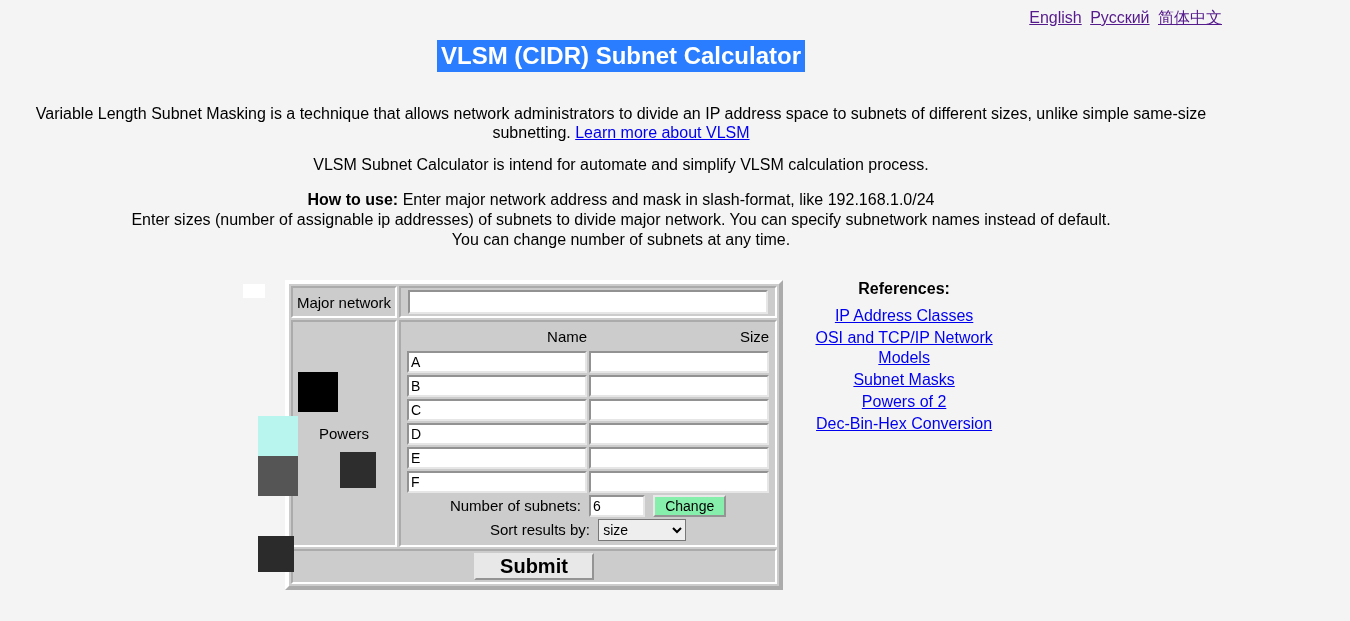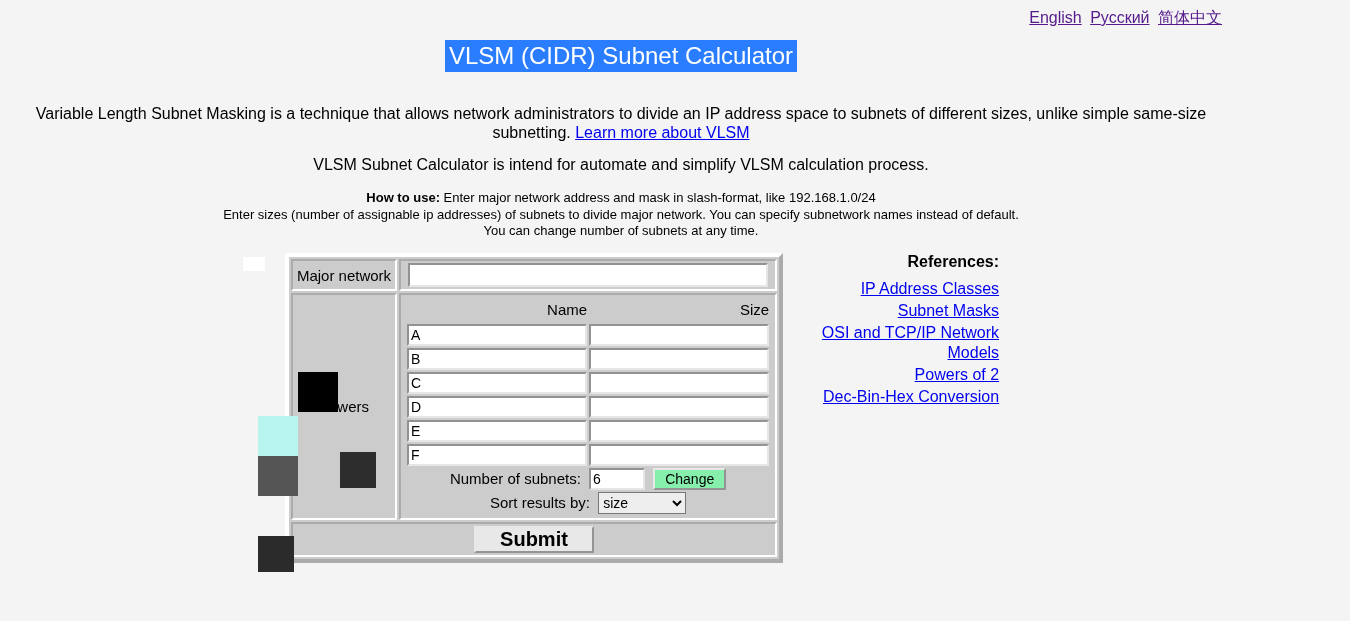--- a/index.html
+++ b/index.html
@@ -1,24 +1,24 @@
 <!DOCTYPE html>
 <html><head>
 <meta charset="utf-8">
 <style>
 html,body{margin:0;padding:0;background:#f4f4f4;font-family:Arial,Helvetica,sans-serif;font-size:16px;color:#000}
 .page{width:1242px;min-height:621px;position:relative}
 .langs{position:absolute;top:8px;right:18px;font-size:16px}
 .langs a{color:#551a8b;text-decoration:underline;margin:0 2px}
 .content{padding-top:40px;text-align:center}
-h1{display:inline-block;background:#2a7dff;color:#fff;font-size:24px;font-weight:normal;margin:0 0 18px 0;padding:2px 4px}
+h1{display:inline-block;background:#2a7dff;color:#fff;font-size:24px;font-weight:bold;margin:0 0 18px 0;padding:2px 4px}
 p.desc{margin:14px 20px;font-size:16px;line-height:1.2}
 p.desc a{color:#0000ee;text-decoration:underline}
 p.sub{margin:14px 20px 16px;font-size:16px}
-.howto{font-size:13px;line-height:1.25;margin:6px auto 14px}
+.howto{font-size:16px;line-height:1.25;margin:6px auto 30px}
 .howto b{font-weight:bold}
 .mainrow{display:flex;justify-content:center;align-items:flex-start;gap:20px;margin-top:4px}
 .whitebox{width:22px;height:14px;background:#fff;margin-top:4px}
 
 table.outer{border:4px outset #fff;background:#ccc;border-collapse:separate;border-spacing:2px}
 table.outer > tbody > tr > td{border:2px inset #fff;background:#ccc;padding:2px 4px;font-size:15px;vertical-align:middle}
 table.outer td.lbl{text-align:center;font-size:15px}
 .netinput{width:352px;height:18px;border:2px inset #e6e6e6;background:#fff;font-size:14px}
 
 table.inner{border-collapse:separate;border-spacing:2px;width:100%}
@@ -26,21 +26,21 @@
 table.inner td{padding:0}
 .inpname{width:172px;height:18px;border:2px inset #e6e6e6;background:#fff;font-size:14px;padding:0 2px}
 .inpsize{width:172px;height:18px;border:2px inset #e6e6e6;background:#fff;font-size:14px;padding:0 2px}
 .ctrls{text-align:center;padding-top:6px;font-size:15px}
 .numinp{width:48px;height:18px;border:2px inset #e6e6e6;background:#fff;font-size:14px;margin:0 4px;padding:0 2px}
 .btn{border:2px outset #e8e8e8;background:#86efac;font-size:14px;padding:1px 10px;cursor:pointer}
 select{border:1px solid #777;background:#eee;font-size:14px;height:22px;width:88px;margin-left:4px}
 .submitcell{text-align:center}
 .submitbtn{width:120px;font-weight:bold;border:2px outset #e8e8e8;background:#e8e8e8;font-size:20px;padding:0 24px;cursor:pointer}
 
-.refs{width:190px;text-align:right;margin-left:6px}
+.refs{width:190px;text-align:center;margin-left:6px}
 .refs h3{margin:0 0 8px 0;font-size:16px;font-weight:bold}
 .refs a{display:block;color:#0000ee;text-decoration:underline;font-size:16px;margin:2px 0;line-height:1.25}
 
 .deco{position:absolute}
 .b1{left:298px;top:372px;width:40px;height:40px;background:#000}
 .b2{left:258px;top:416px;width:40px;height:40px;background:#b8f5ef}
 .b3{left:258px;top:456px;width:40px;height:40px;background:#555}
 .b4{left:340px;top:452px;width:36px;height:36px;background:#2d2d2d}
 .b5{left:258px;top:536px;width:36px;height:36px;background:#2b2b2b}
 </style>
@@ -131,22 +131,22 @@
         <td colspan="2" class="submitcell">
           <button class="submitbtn" type="button">Submit</button>
         </td>
       </tr>
       </tbody>
     </table>
 
     <div class="refs">
       <h3>References:</h3>
       <a href="#">IP Address Classes</a>
+      <a href="#">OSI and TCP/IP Network Models</a>
       <a href="#">Subnet Masks</a>
-      <a href="#">OSI and TCP/IP Network Models</a>
       <a href="#">Powers of 2</a>
       <a href="#">Dec-Bin-Hex Conversion</a>
     </div>
   </div>
 </div>
 
 <div class="deco b1"></div>
 <div class="deco b2"></div>
 <div class="deco b3"></div>
 <div class="deco b4"></div>

